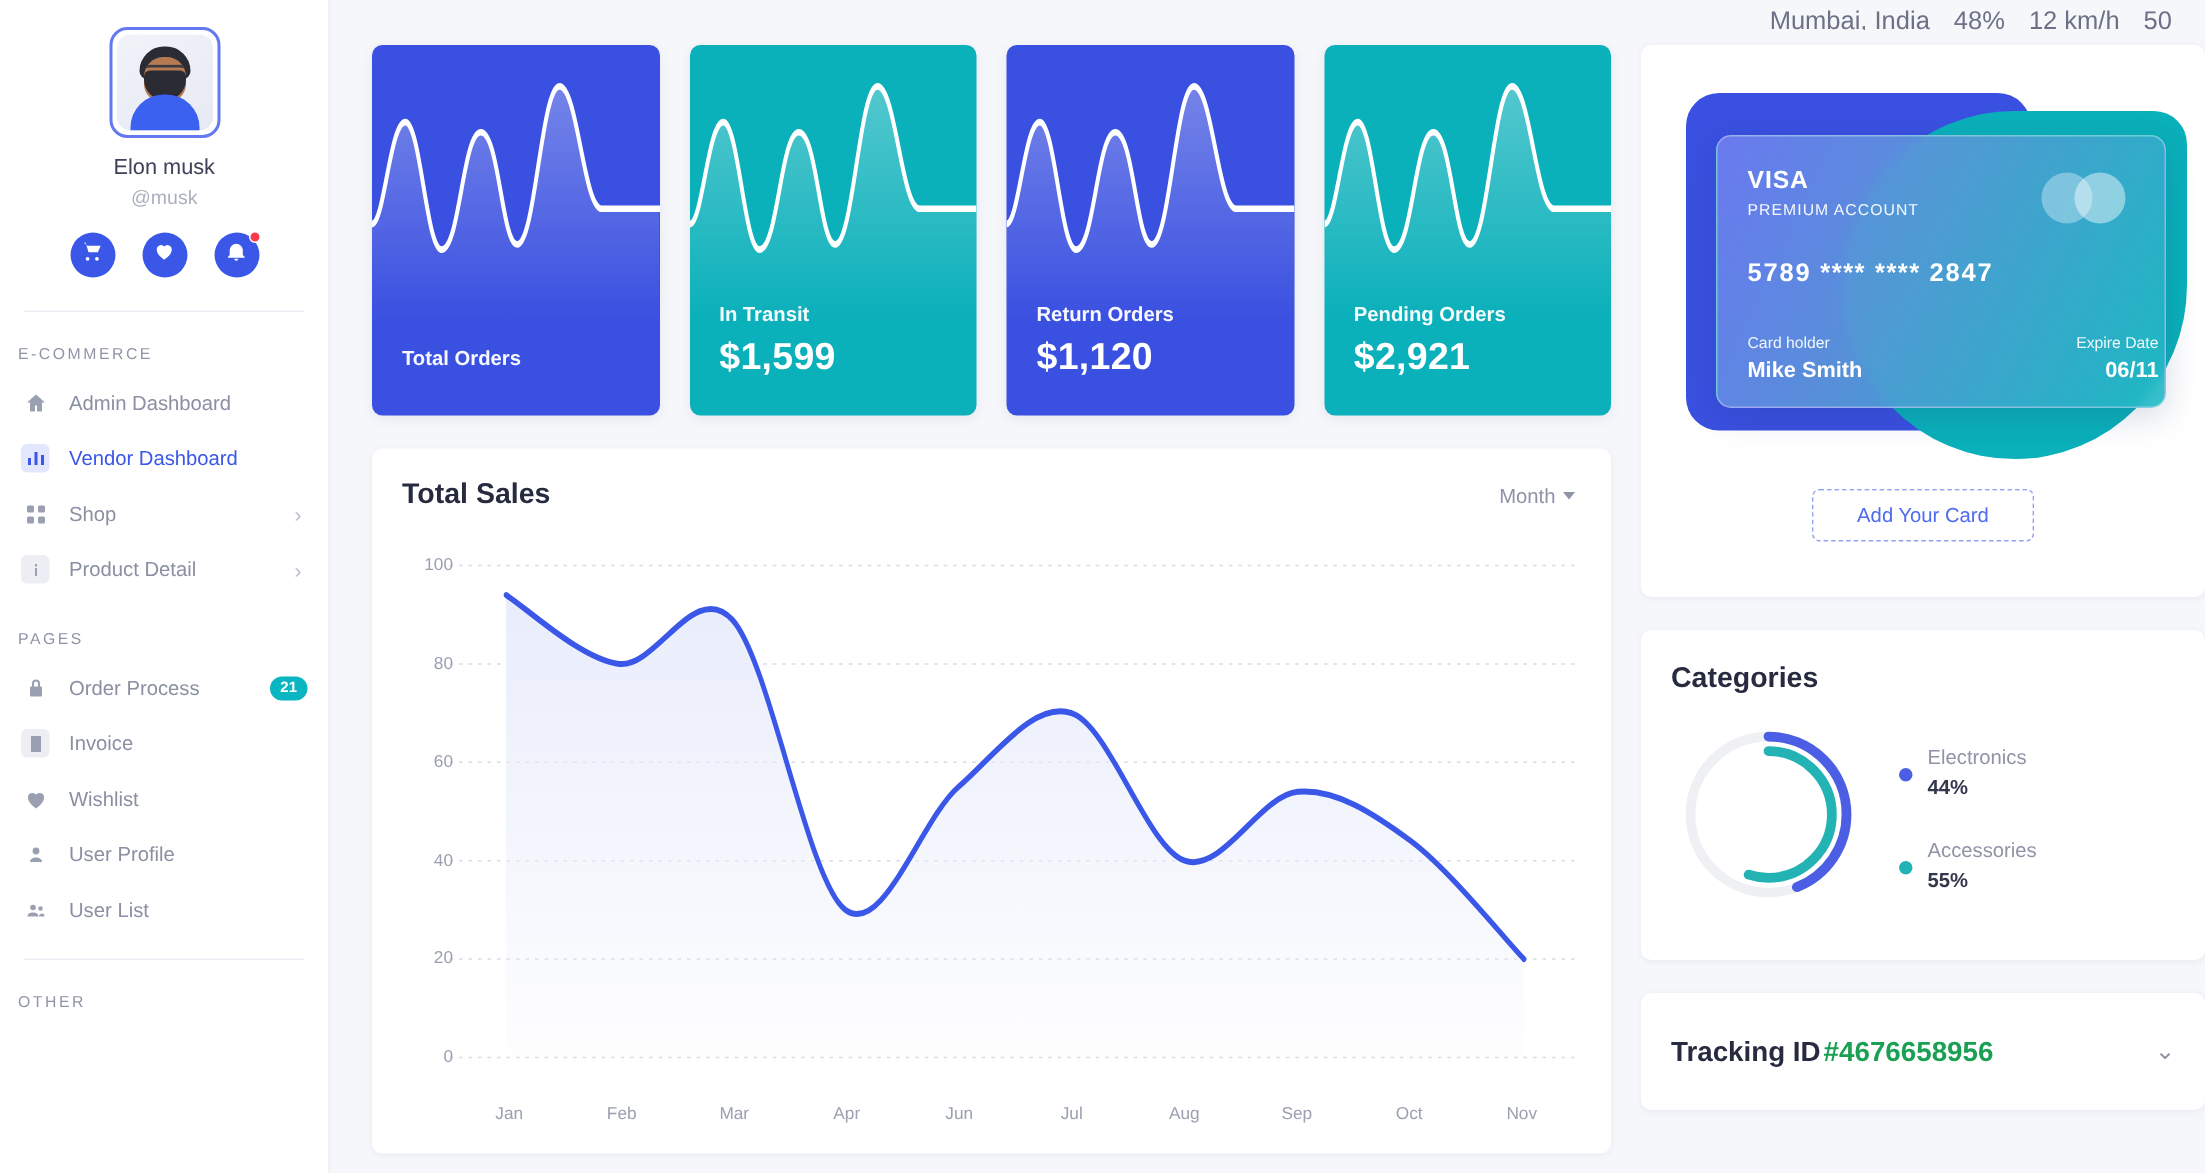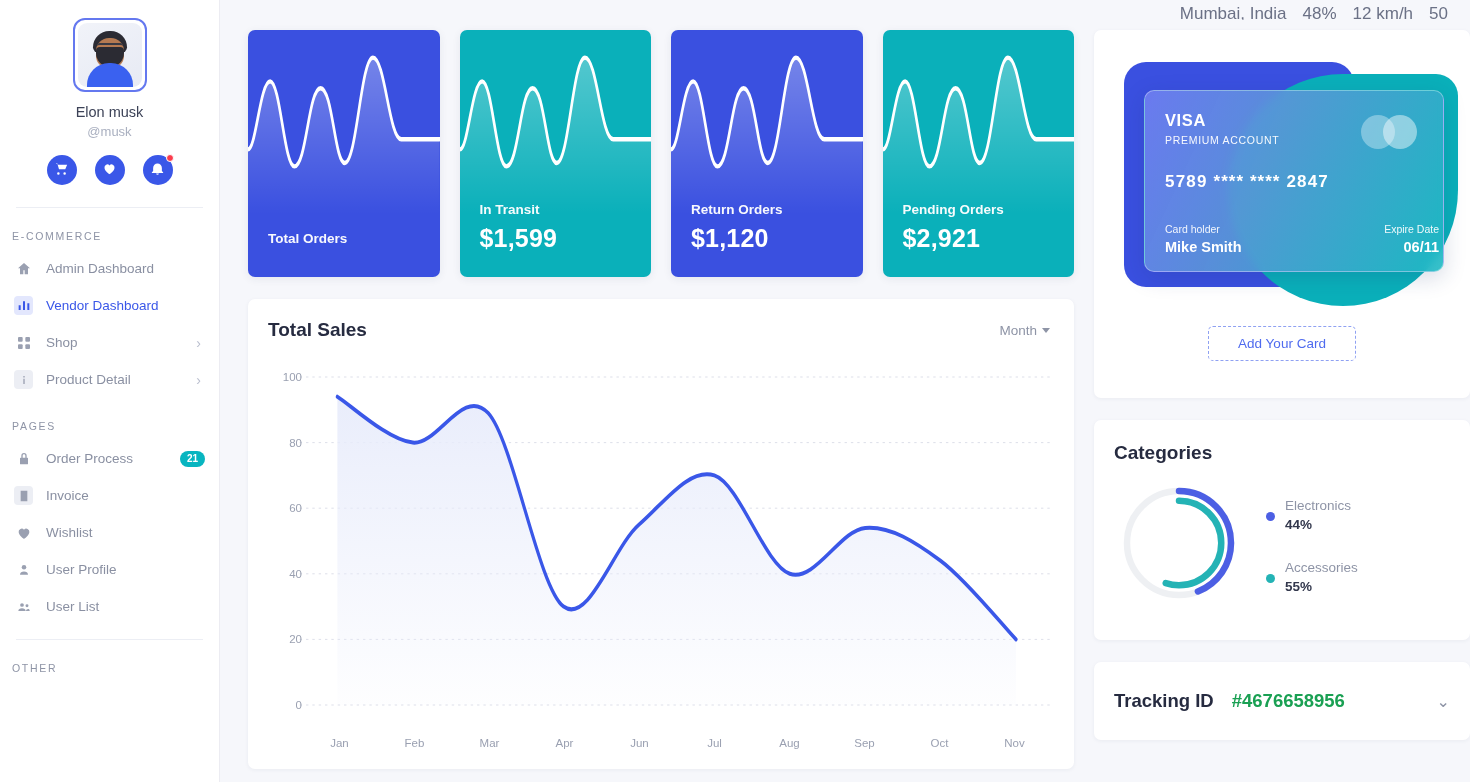--- a/index.html
+++ b/index.html
@@ -180,21 +180,21 @@
   .cat-body { display: flex; align-items: center; gap: 22px; margin-top: 14px; }
   .donut { width: 130px; height: 130px; flex: 0 0 130px; }
   .cat-legend { display: flex; flex-direction: column; gap: 26px; padding-top: 4px; }
   .cat-item { display: flex; align-items: center; gap: 10px; }
   .cat-dot { width: 9px; height: 9px; border-radius: 50%; margin-top: 5px; flex: 0 0 9px; }
   .cat-name { font-size: 13.5px; color: #8e94a6; }
   .cat-pct { font-size: 13.5px; color: #33384d; font-weight: 600; margin-top: 3px; }
 
   .track-panel { margin-top: 22px; height: 78px; padding: 0 20px; display: flex; align-items: center; justify-content: space-between; }
   .track-label { font-size: 18.5px; color: #262b40; font-weight: 600; }
-  .track-id { font-size: 18.5px; color: #1aa053; font-weight: 600; margin-left: 18px; }
+  .track-id { font-size: 18.5px; color: #1aa053; font-weight: 600; margin-left: 2px; }
   .track-chevron { color: #8e94a6; font-size: 16px; }
 </style>
 </head>
 <body>
 
 <div class="app">
 
   <aside class="sidebar">
     <div class="profile">
       <div class="avatar-frame">

